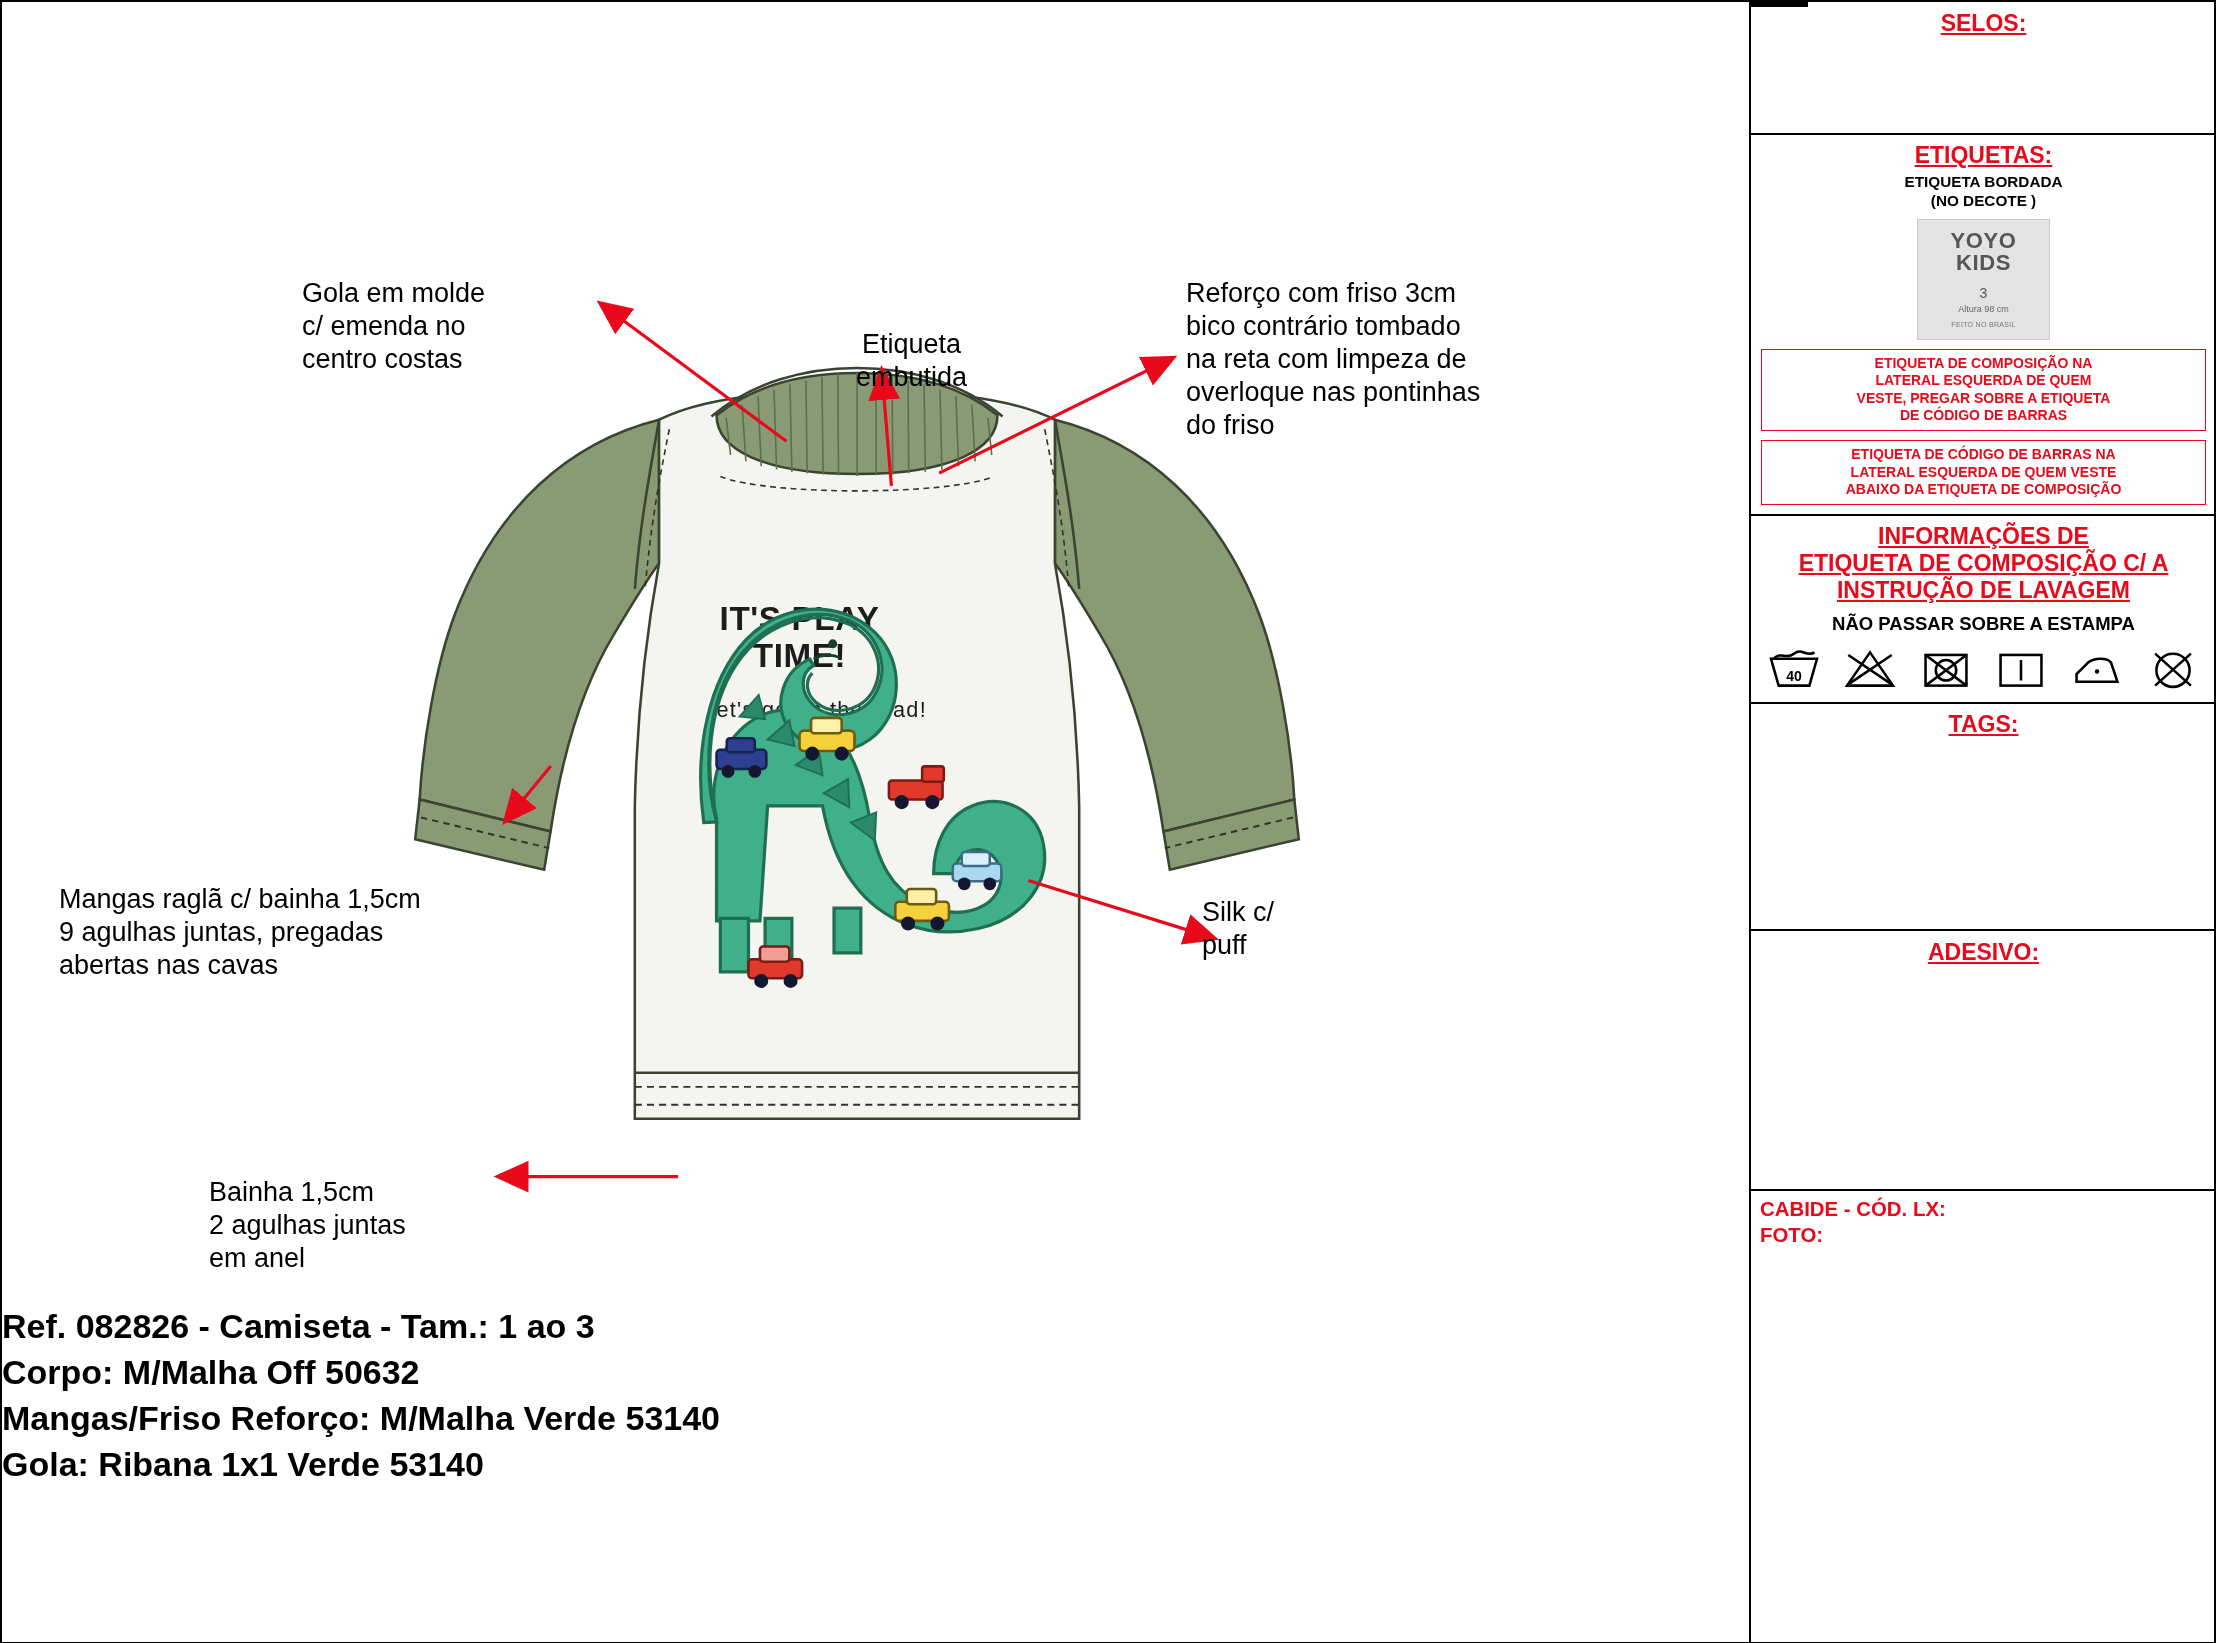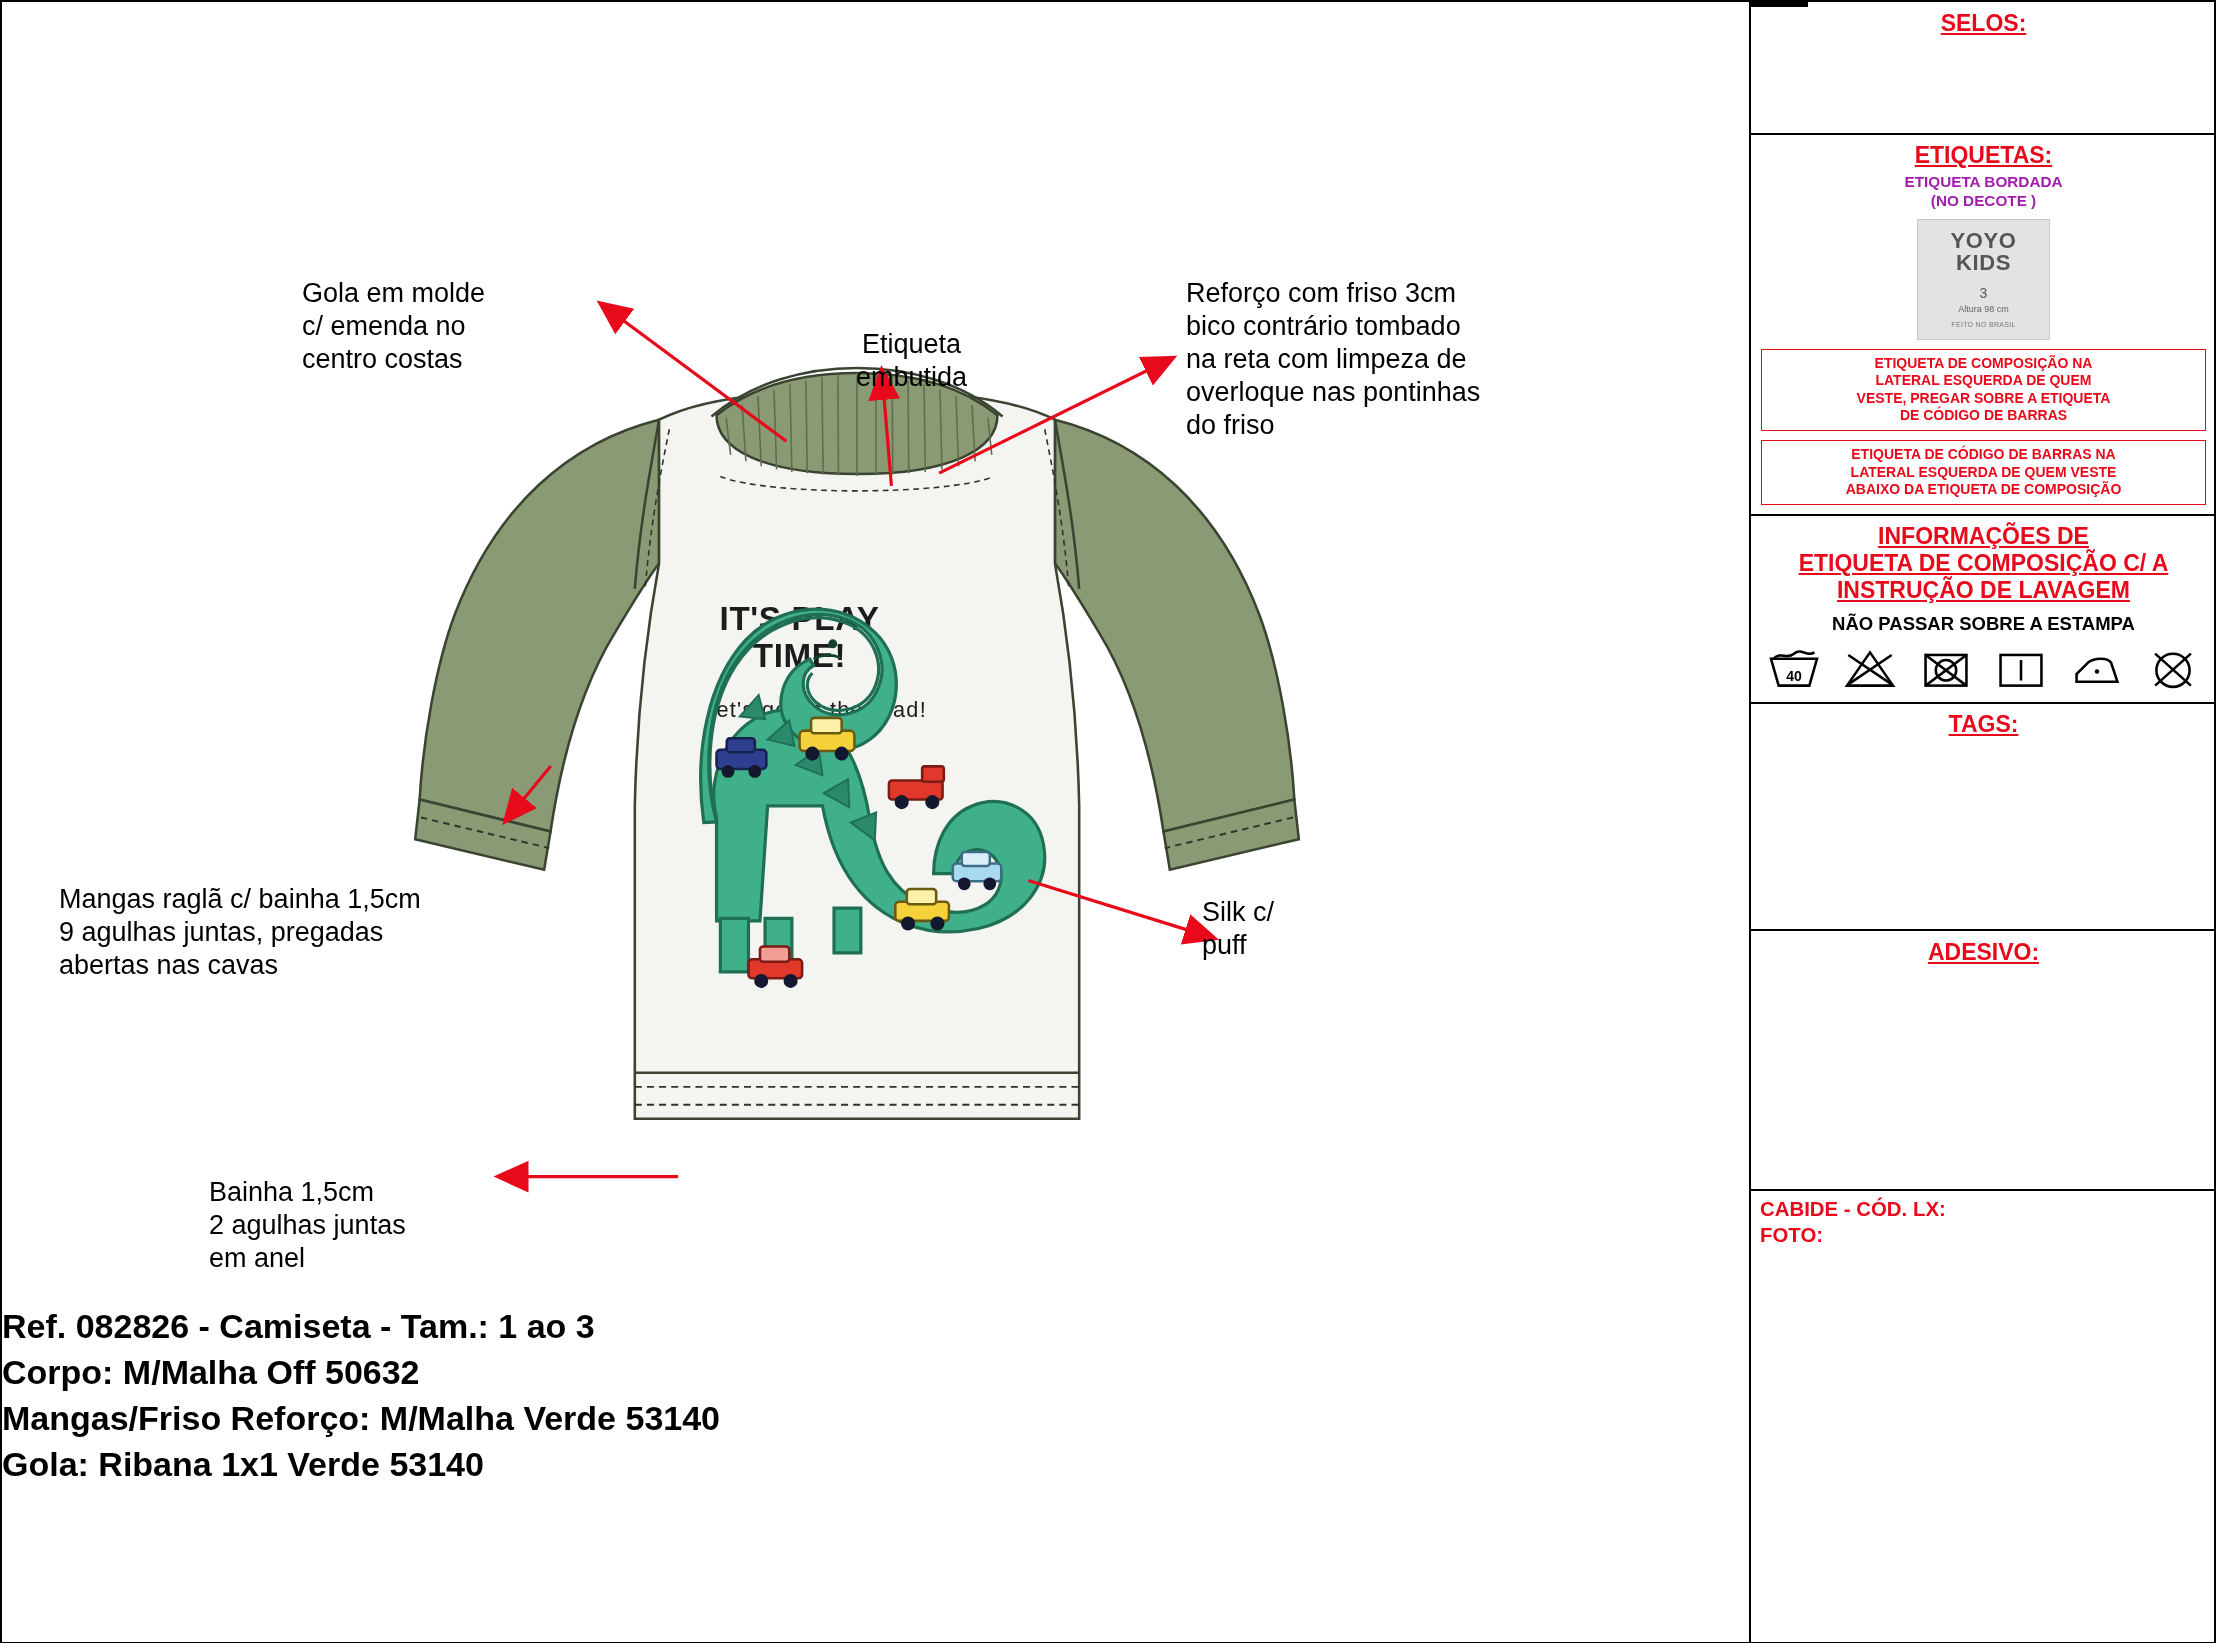--- a/index.html
+++ b/index.html
@@ -67,21 +67,21 @@
   .rtitle {
     text-align: center;
     color: #e8091b;
     font-weight: bold;
     text-decoration: underline;
     font-size: 23px;
     padding-top: 7.7px;
   }
   .rsub {
     text-align:center;
-    color:#a21caf;
+    color:#000000;
     font-weight:bold;
     font-size: 15.3px;
     line-height:1.2;
     margin-top: 3.8px;
     white-space: pre-line;
   }
   
   .woven {
     width: 133px; height: 121px;
     margin: 9px auto 6.4px auto;

